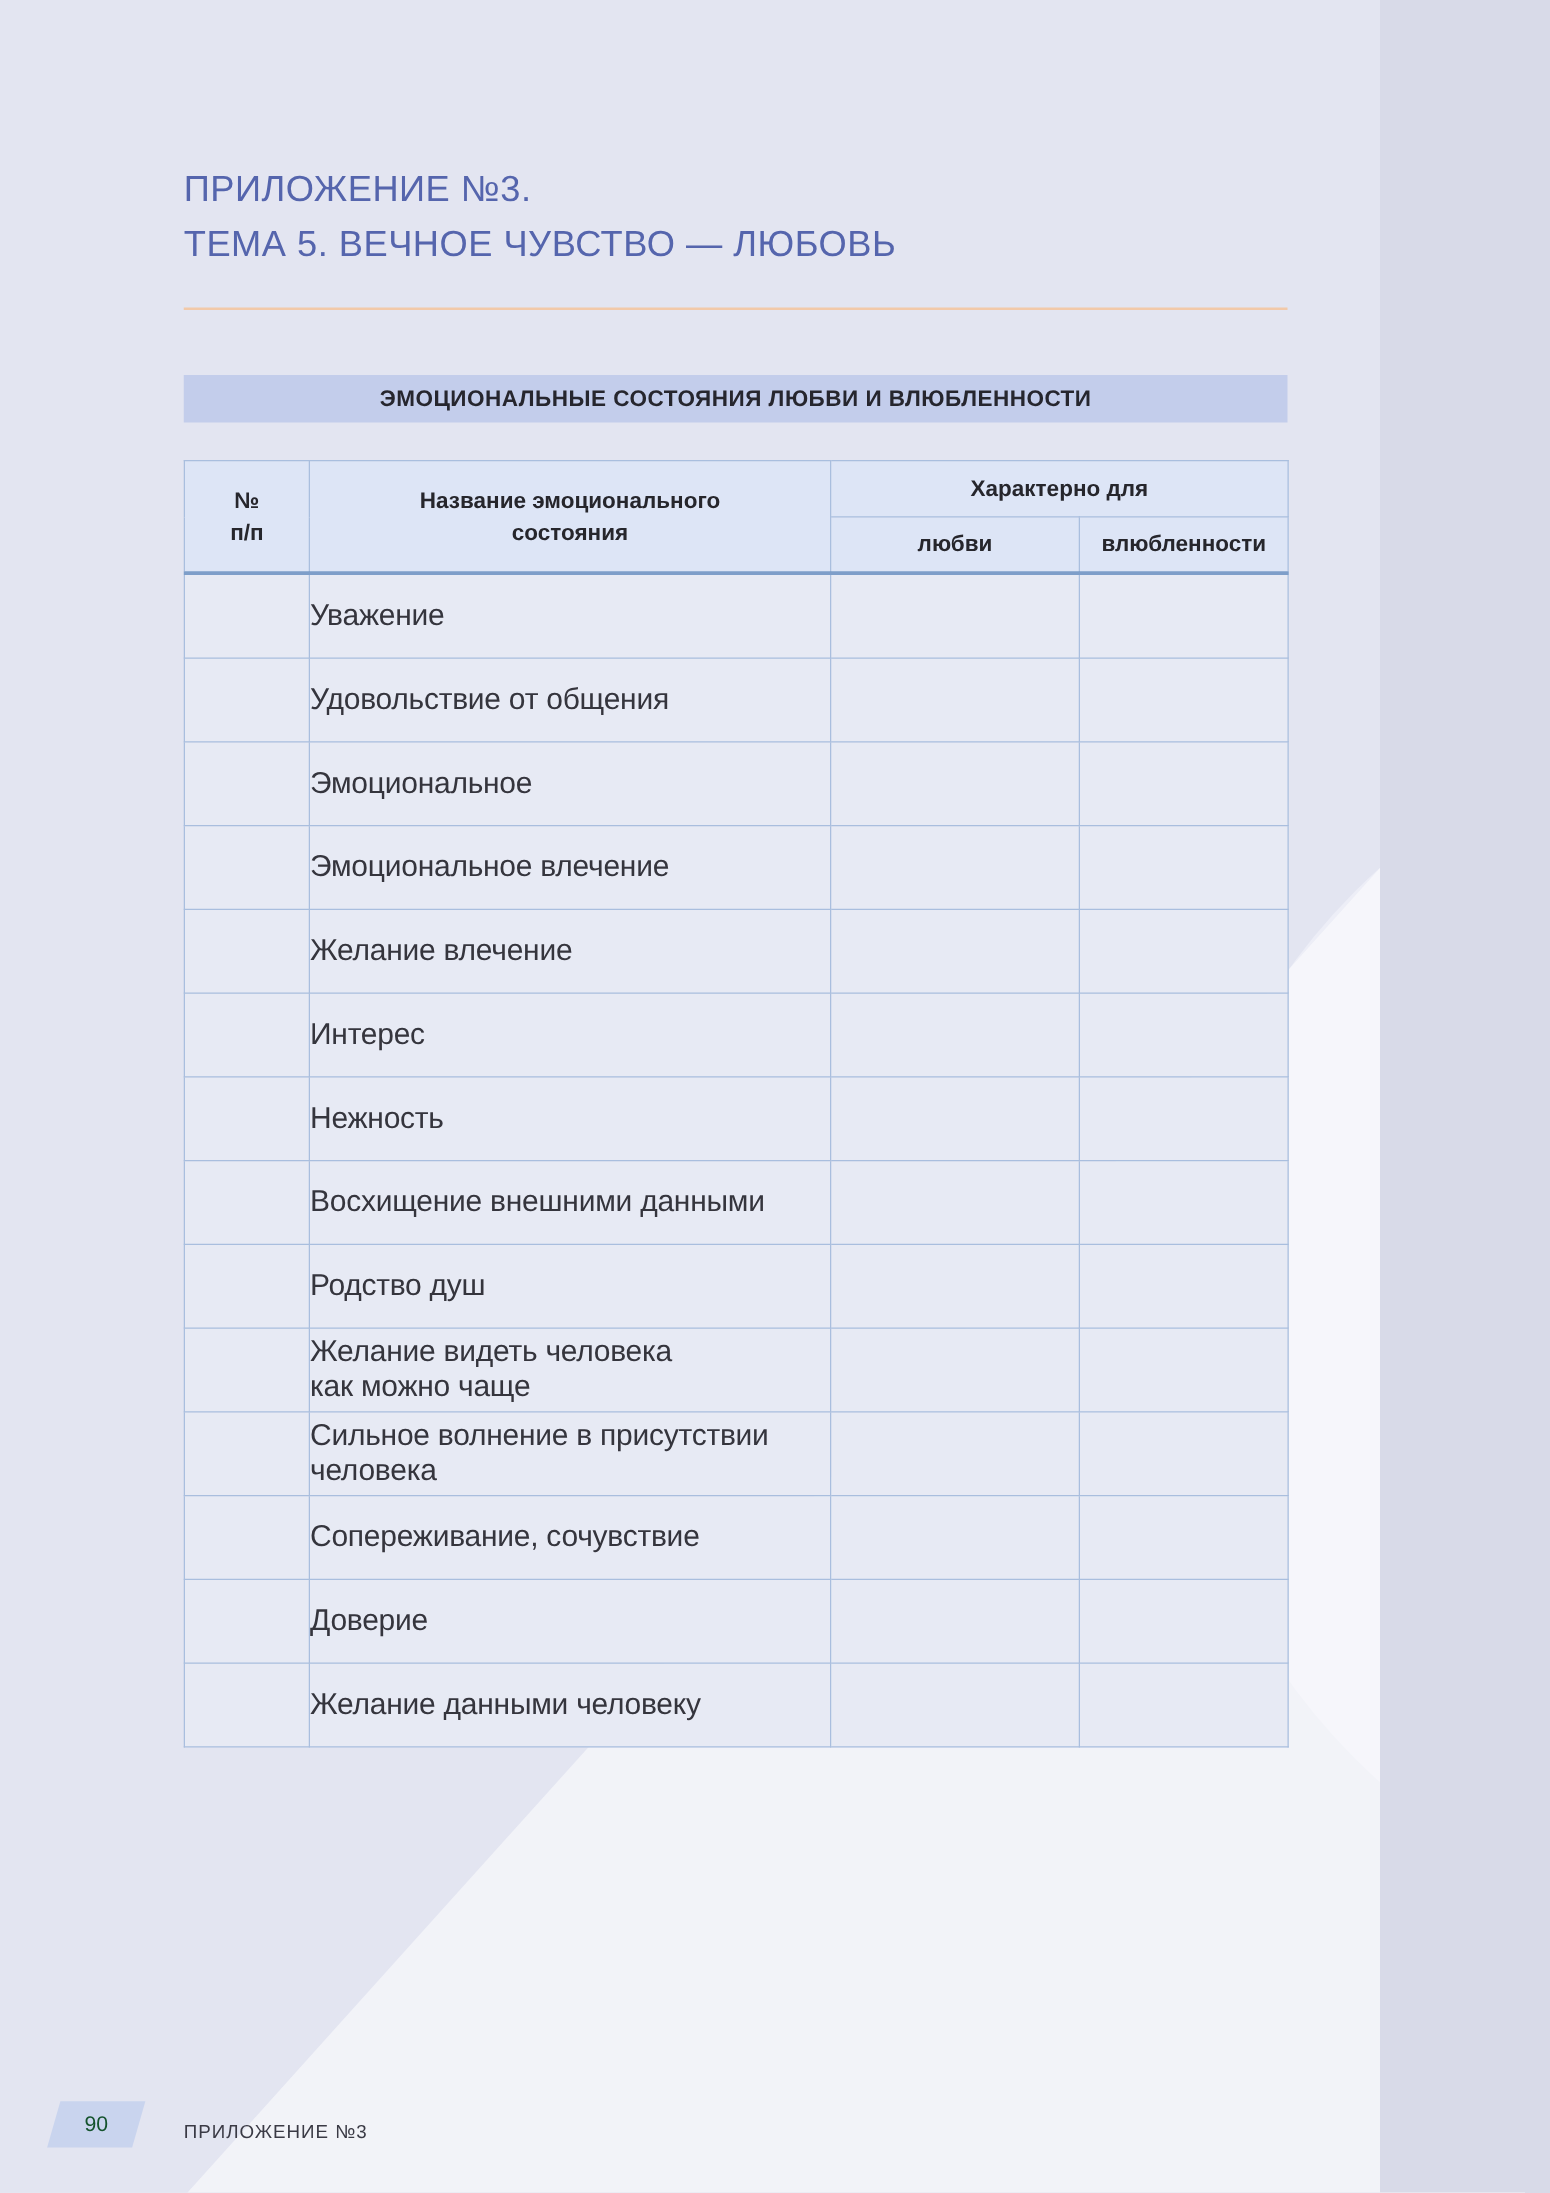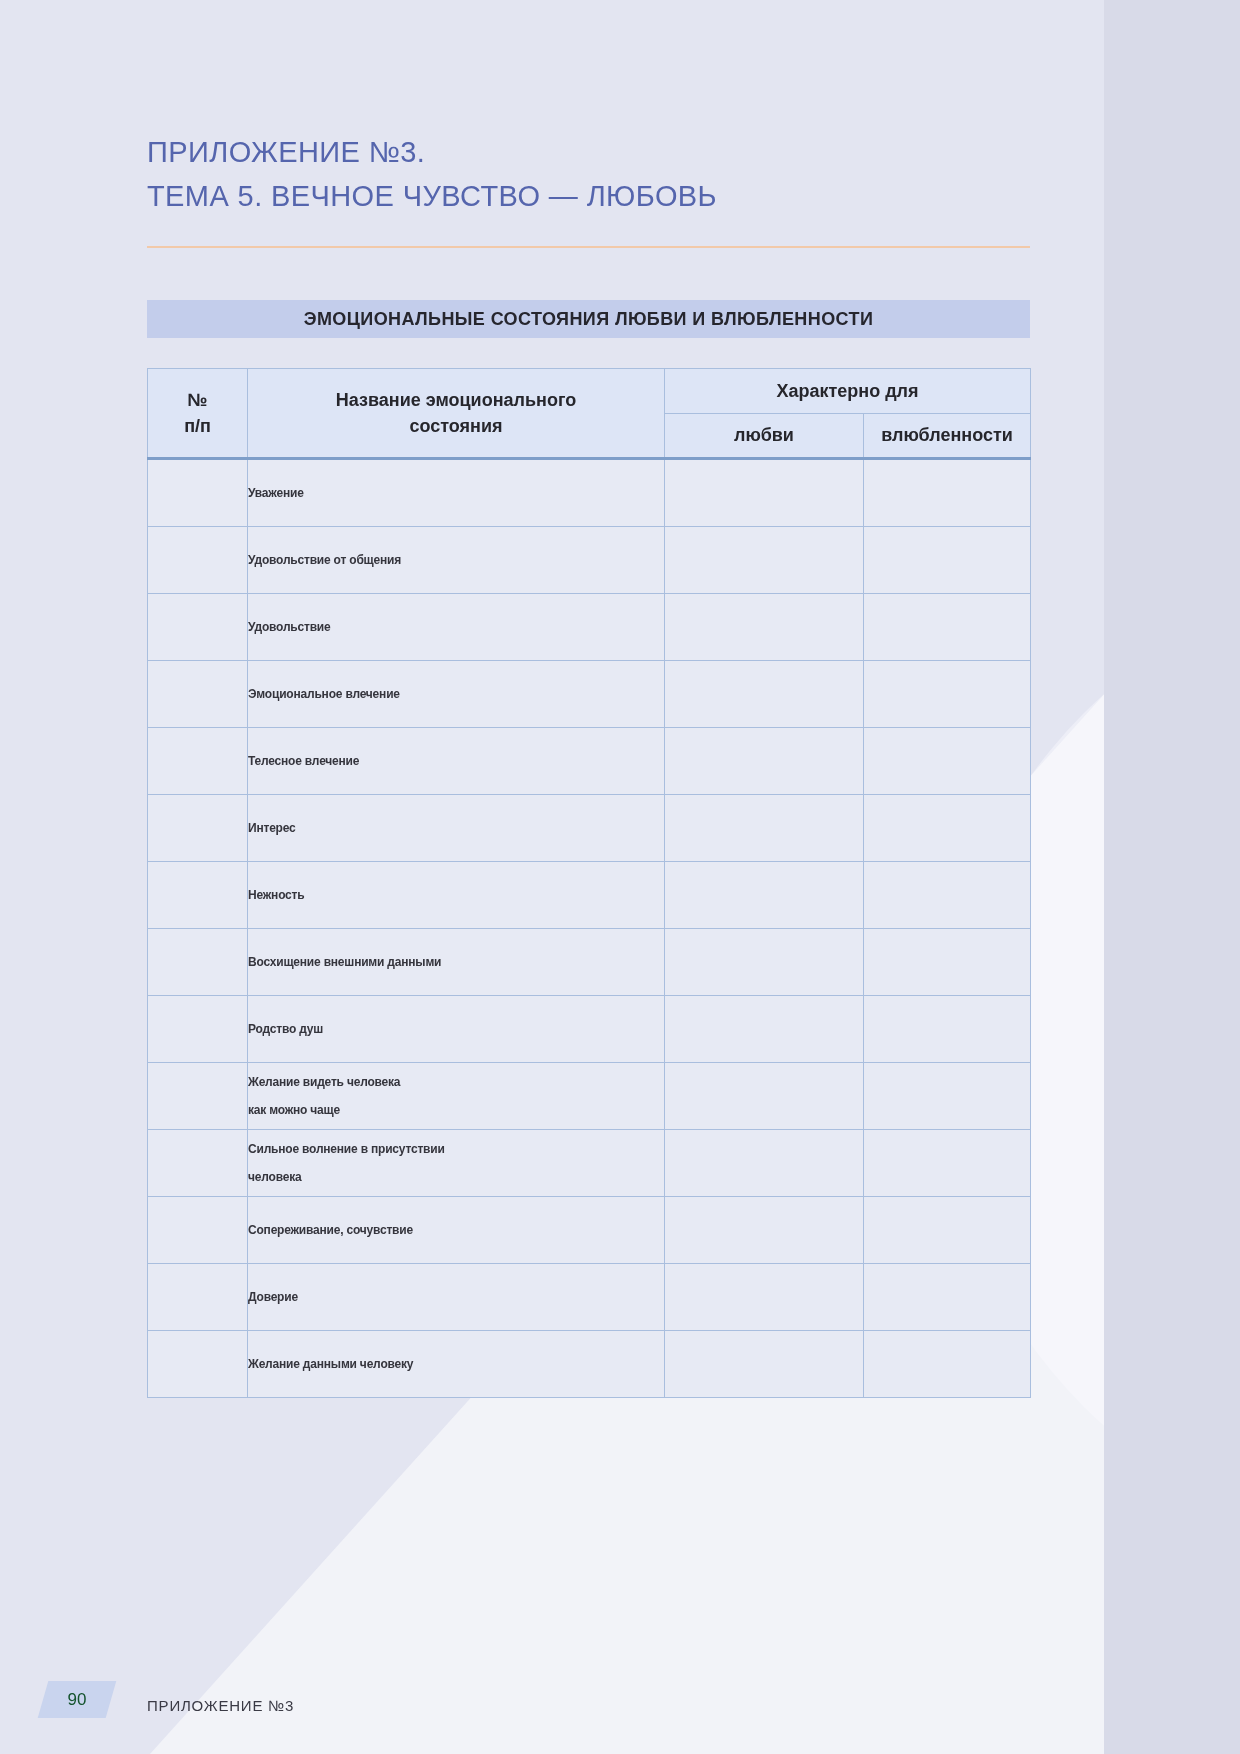--- a/index.html
+++ b/index.html
@@ -59,23 +59,22 @@
     background:var(--header_bg);font-size:18px;font-weight:bold;
     color:var(--text_dark);text-align:center;vertical-align:middle;
   }
   table.emotions thead{border-bottom:3px solid var(--header_rule);}
   table.emotions thead tr.h1 th{height:44px;}
   table.emotions thead tr.h2 th{height:43px;}
   th.num-h,td.name-c,th.name-h{white-space:pre-line;}
   th.num-h{line-height:26px;}
   th.name-h{text-align:left;padding-left:20px;line-height:26px;}
   table.emotions td{
-    background:var(--row_bg);height:66px;font-size:12px;color:var(--body_text);
+    background:var(--row_bg);height:66px;font-size:24px;color:var(--body_text);
     vertical-align:middle;
-    font-weight:bold;
   }
   td.name-c{text-align:left;padding-left:20px;line-height:28px;letter-spacing:-0.2px;}
 
   .footer-badge{
     position:absolute;left:43px;top:1681px;width:68px;height:37px;
   }
   .footer-badge::before{
     content:"";position:absolute;inset:0;background:var(--badge_bg);
     transform:skewX(-16deg);
   }
@@ -136,35 +135,35 @@
 
   <tr>
     <td class="num-c"></td>
     <td class="name-c">Удовольствие от общения</td>
     <td class="love-c"></td>
     <td class="crush-c"></td>
   </tr>
 
   <tr>
     <td class="num-c"></td>
-    <td class="name-c">Удовольствие</td>
+    <td class="name-c">Эмоциональное</td>
     <td class="love-c"></td>
     <td class="crush-c"></td>
   </tr>
 
   <tr>
     <td class="num-c"></td>
     <td class="name-c">Эмоциональное влечение</td>
     <td class="love-c"></td>
     <td class="crush-c"></td>
   </tr>
 
   <tr>
     <td class="num-c"></td>
-    <td class="name-c">Телесное влечение</td>
+    <td class="name-c">Желание влечение</td>
     <td class="love-c"></td>
     <td class="crush-c"></td>
   </tr>
 
   <tr>
     <td class="num-c"></td>
     <td class="name-c">Интерес</td>
     <td class="love-c"></td>
     <td class="crush-c"></td>
   </tr>

